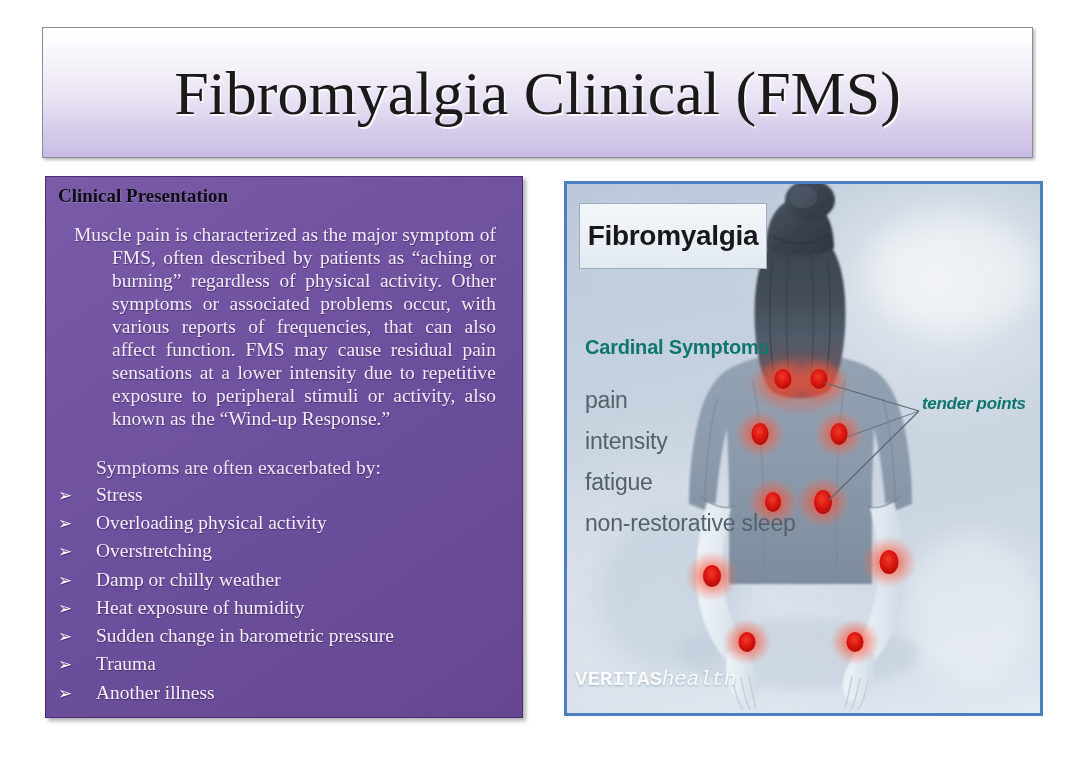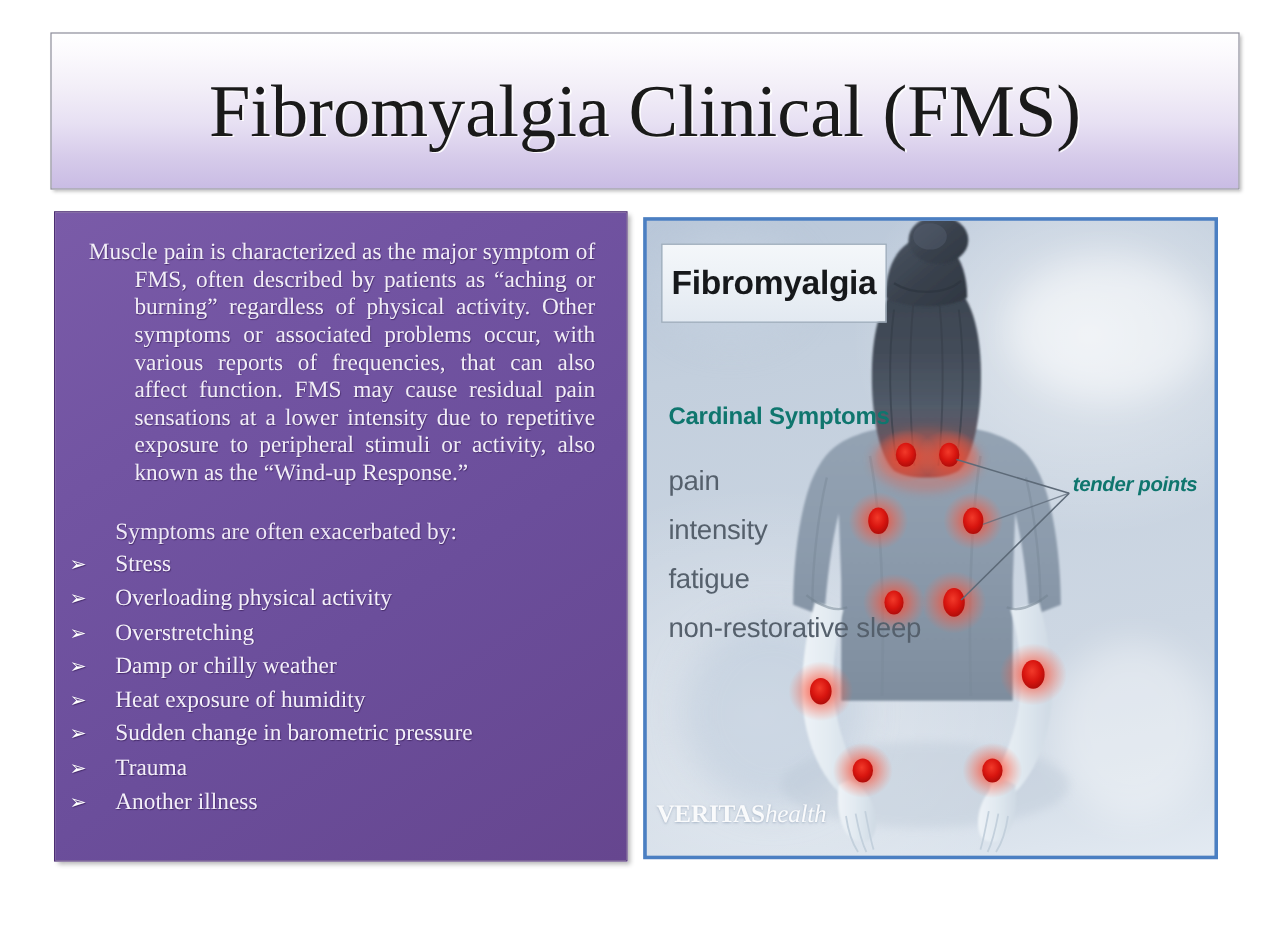--- a/index.html
+++ b/index.html
@@ -110,21 +110,21 @@
     flex: 0 0 38px;
     color: #ffffff;
     font-size: 17px;
     line-height: 1.45;
   }
   .symptom-label { flex: 1 1 auto; }
 
   
   .image-panel {
     position: absolute;
-    left: 536px;
+    left: 564px;
     top: 181px;
     width: 479px;
     height: 535px;
     box-sizing: border-box;
     border: 3px solid #4b7fc2;
     background: #ccd7e4;
     overflow: hidden;
   }
   .image-canvas {
     position: absolute;
@@ -197,21 +197,21 @@
     font-size: 17px;
     color: #0f766e;
     letter-spacing: -0.3px;
     white-space: nowrap;
     font-style: italic;
   }
   .veritas-mark {
     position: absolute;
     left: 8px;
     bottom: 22px;
-    font-family: Liberation Serif, serif;
+    font-family: Liberation Mono, monospace;
     font-size: 21px;
     color: rgba(255,255,255,0.92);
     letter-spacing: -0.2px;
     white-space: nowrap;
     text-shadow: 0 1px 2px rgba(120,140,165,0.55);
   }
   .veritas-mark b { font-weight: bold; }
   .veritas-mark i { font-style: italic; font-weight: normal; }
 
   .figure-svg {
@@ -224,20 +224,21 @@
 </style>
 </head>
 <body>
 
 <div class="title-banner">
   <div class="title-text">Fibromyalgia Clinical (FMS)</div>
 </div>
 
 <div class="clinical-box">
 
+  <div class="clinical-heading">Clinical Presentation</div>
 
   <p class="clinical-paragraph">Muscle pain is characterized as the major symptom of FMS, often described by patients as “aching or burning” regardless of physical activity. Other symptoms or associated problems occur, with various reports of frequencies, that can also affect function. FMS may cause residual pain sensations at a lower intensity due to repetitive exposure to peripheral stimuli or activity, also known as the “Wind-up Response.”</p>
 
   <div class="symptoms-lead">Symptoms are often exacerbated by:</div>
 
   <ul class="symptom-list">
     <li>
       <span class="symptom-bullet">➢</span>
       <span class="symptom-label">Stress</span>
     </li>

